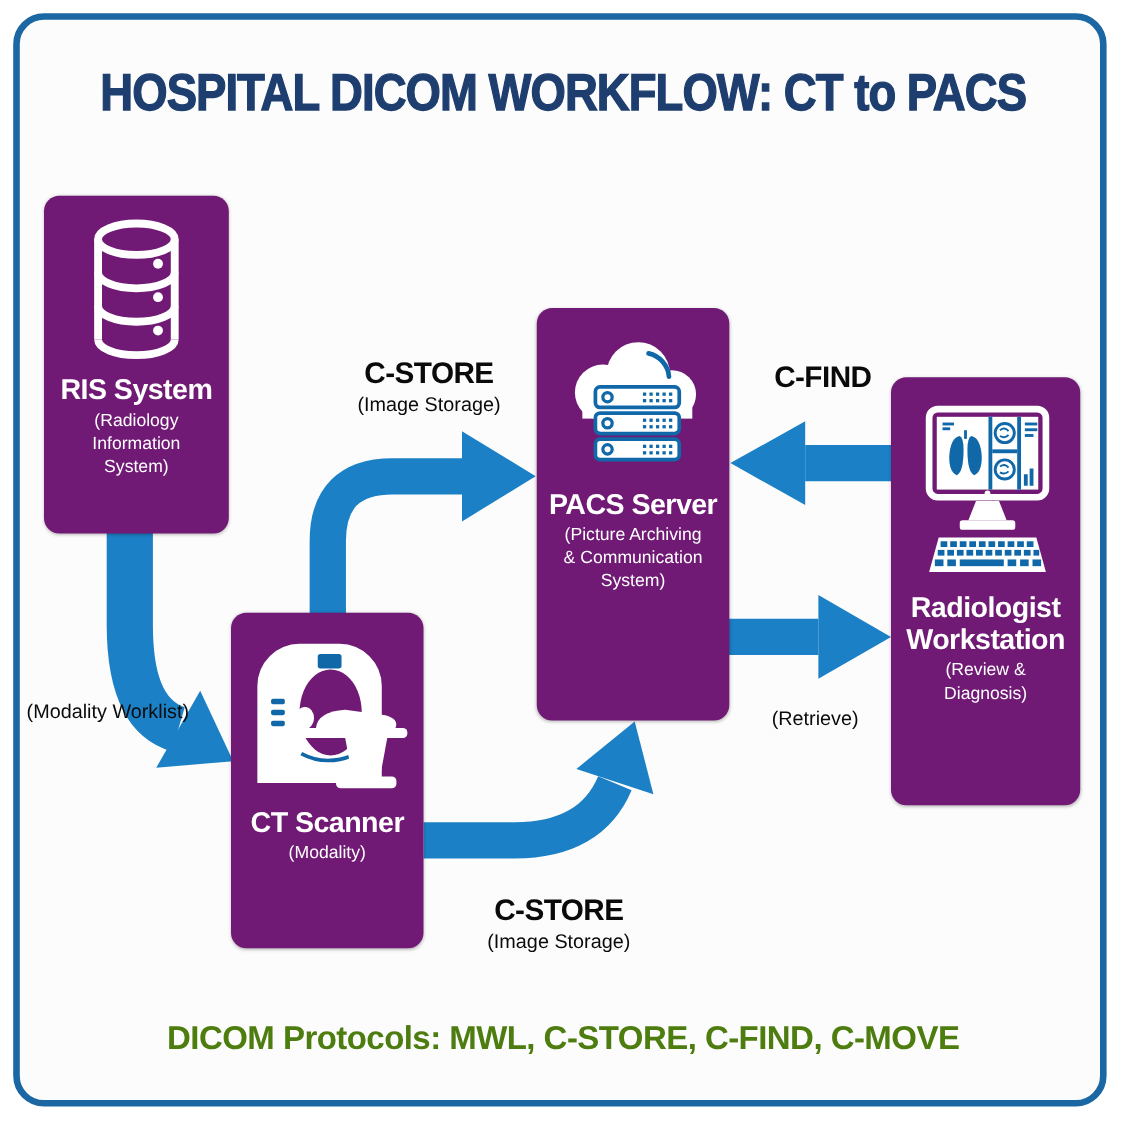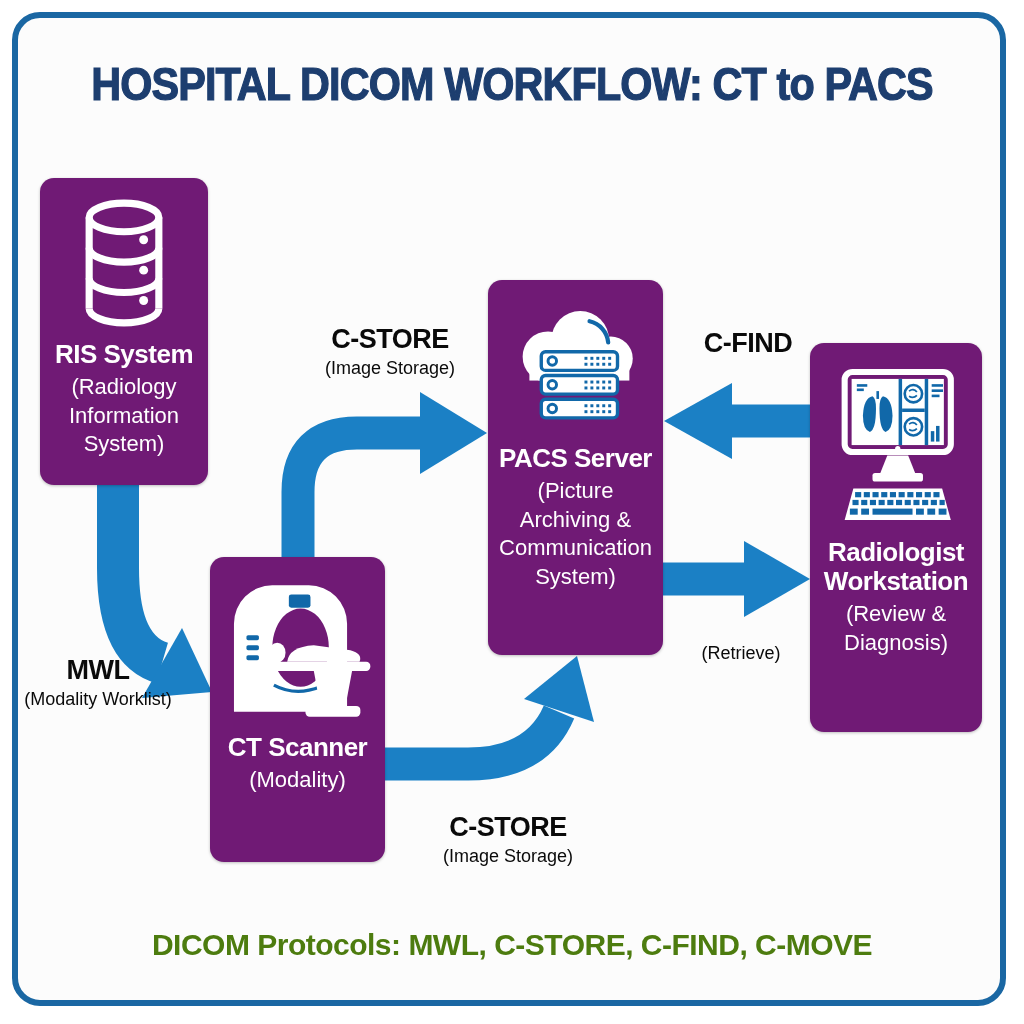--- a/index.html
+++ b/index.html
@@ -21,21 +21,21 @@
   }
   .arrows{position:absolute;left:0;top:0;width:1024px;height:1024px;}
   .arrows path{stroke:#1b80c5;fill:none;}
   .arrows polygon{fill:#1b80c5;}
   .node{
     position:absolute;background:#701a75;border-radius:14px;color:#ffffff;
     box-sizing:border-box;display:flex;flex-direction:column;align-items:center;
     text-align:center;box-shadow:0 1px 3px rgba(0,0,0,0.25);
   }
   .node-title{font-weight:700;font-size:26px;letter-spacing:-0.5px;line-height:1.12;}
-  .node-subtitle{font-size:22px;line-height:1.3;margin-top:4px;padding:0 20px;}
+  .node-subtitle{font-size:16px;line-height:1.3;margin-top:4px;padding:0 20px;}
   #node-ris{left:40px;top:178px;width:168px;height:307px;padding-top:18px;}
   #node-ris .icon{margin-bottom:10px;}
   #node-ct{left:210px;top:557px;width:175px;height:305px;padding-top:18px;}
   #node-ct .icon{margin-bottom:6px;}
   #node-pacs{left:488px;top:280px;width:175px;height:375px;padding-top:24px;}
   #node-pacs .icon{margin-bottom:14px;}
   #node-ws{left:810px;top:343px;width:172px;height:389px;padding-top:22px;}
   #node-ws .icon{margin-bottom:12px;}
   .edge-label{position:absolute;text-align:center;color:#0a0a0a;}
   .edge-label .proto{font-weight:700;font-size:27px;letter-spacing:-0.5px;line-height:1.15;margin-top:21px;}
@@ -229,21 +229,20 @@
         <rect x="108" y="165" width="9" height="7"></rect>
         <rect x="121" y="165" width="9" height="7"></rect>
         <rect x="134" y="165" width="9" height="7"></rect>
     </g>
   </svg>
   <div class="node-title">Radiologist Workstation</div>
   <div class="node-subtitle">(Review &amp; Diagnosis)</div>
 </div>
 
 <div class="edge-label" id="label-mwl">
-  <div class="proto">MWL</div>
   <div class="desc">(Modality Worklist)</div>
 </div>
 
 <div class="edge-label" id="label-cstore-top">
   <div class="proto">C-STORE</div>
   <div class="desc">(Image Storage)</div>
 </div>
 
 <div class="edge-label" id="label-cstore-bottom">
   <div class="proto">C-STORE</div>

